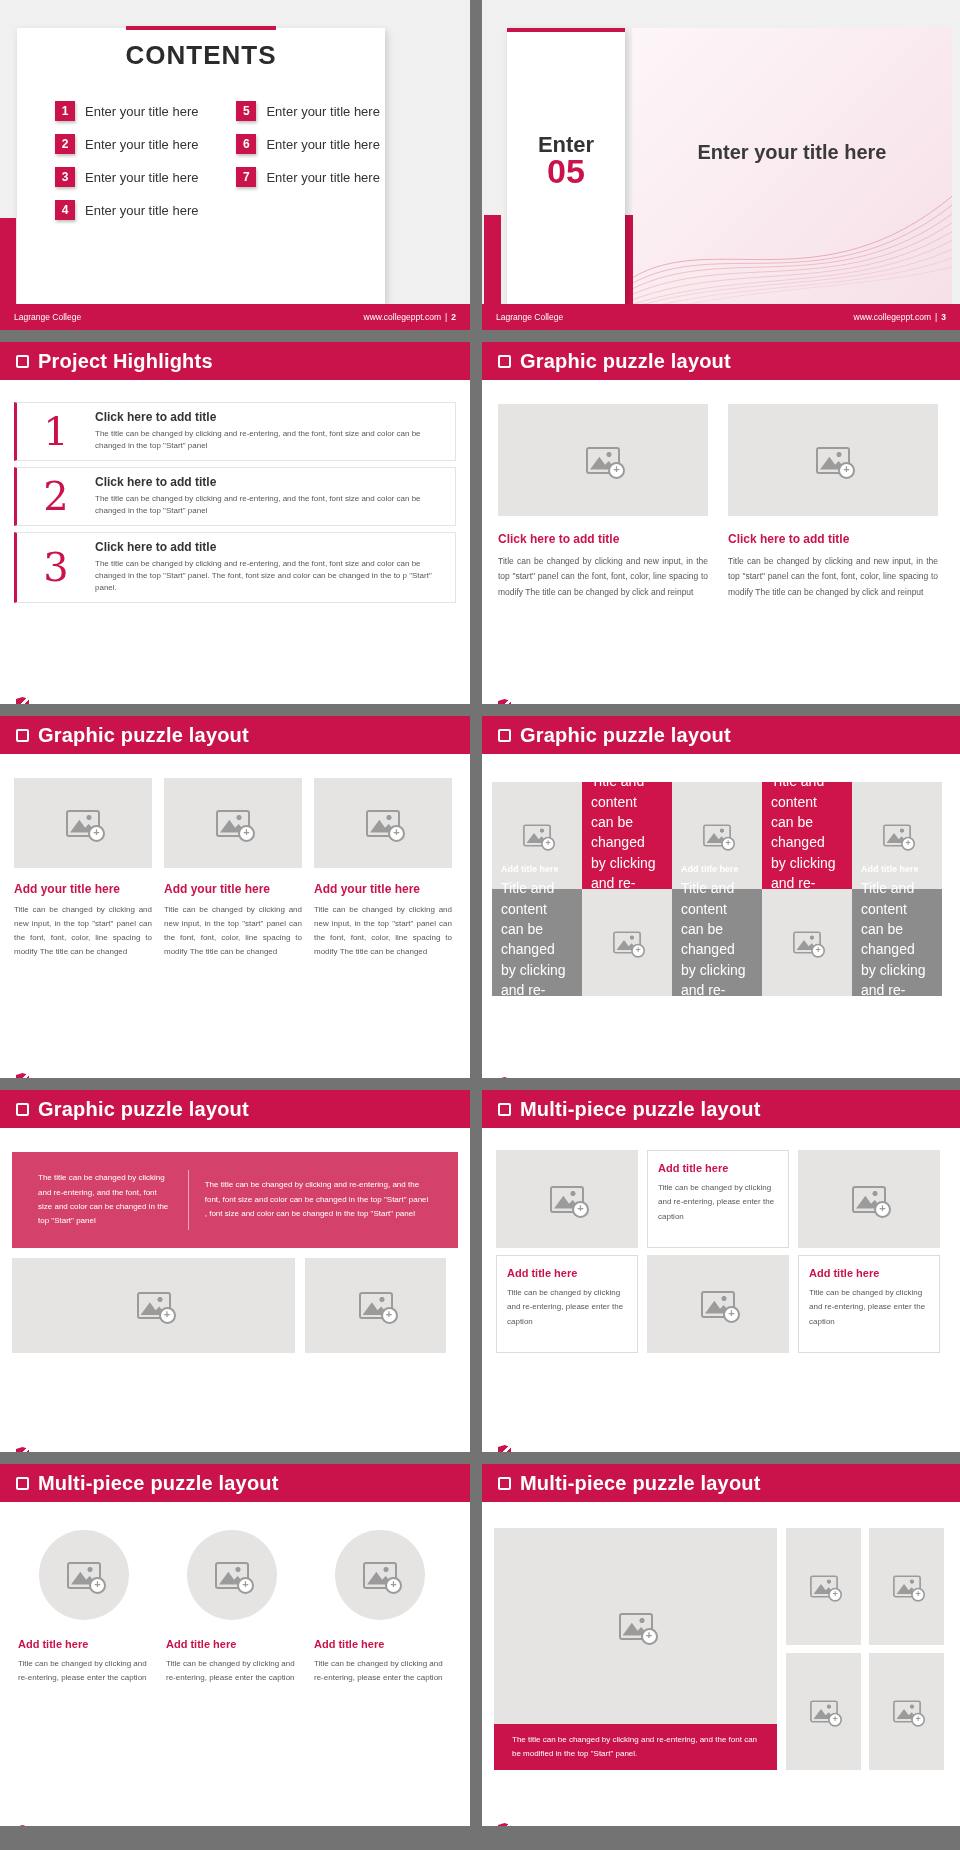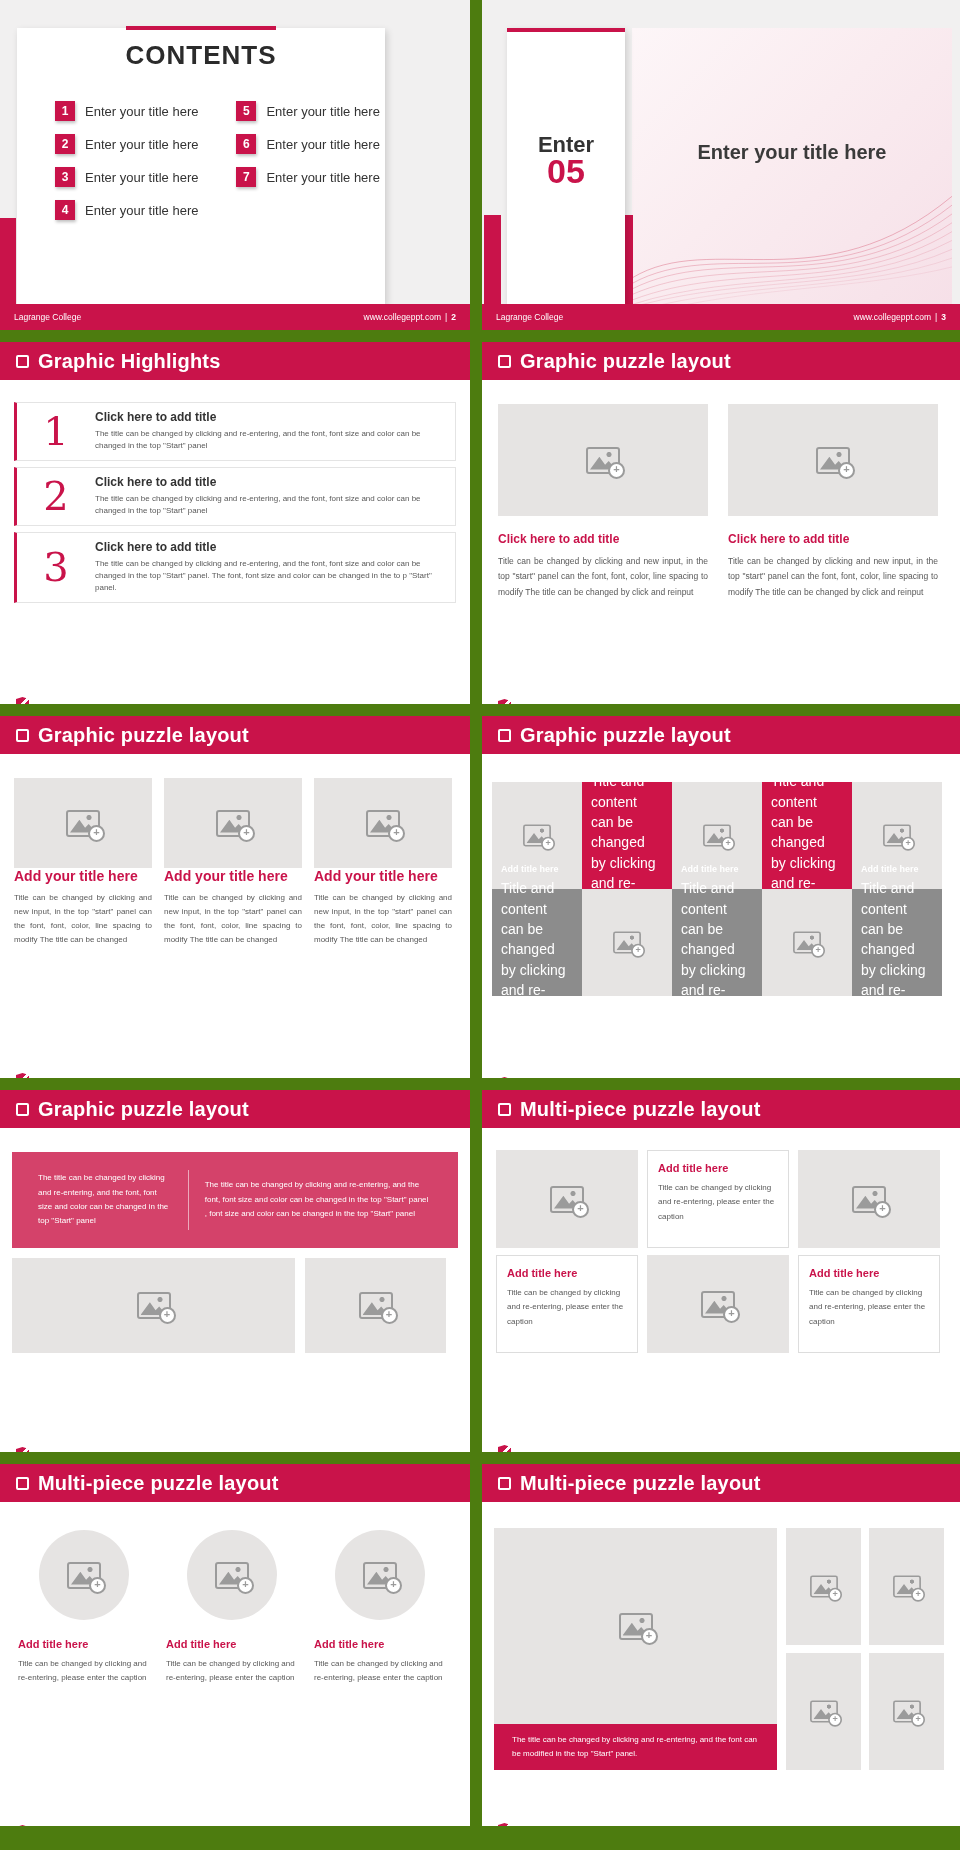--- a/index.html
+++ b/index.html
@@ -1,18 +1,18 @@
 <!DOCTYPE html>
 <html><head>
 <meta charset="utf-8">
 <style>
   * { margin:0; padding:0; box-sizing:border-box; }
   html,body { background:#EFEEEE; }
   body { width:960px; font-family:"Liberation Sans", sans-serif; }
-  .board { width:960px; height:1850px; background:#4d7c0f; padding-bottom:12px; }
+  .board { width:960px; height:1850px; background:#737373; padding-bottom:12px; }
   .row { display:flex; gap:12px; margin-bottom:12px; }
   .slide { position:relative; background:#fff; overflow:hidden; flex:0 0 auto; }
   .slide.c1 { width:470px; }
   .slide.c2 { width:478px; }
   .row1 .slide { height:330px; background:#F1F0F0; }
   .rowN .slide { height:362px; }
 
   
   .bar { height:38px; background:#C9134A; display:flex; align-items:center; padding-left:16px; gap:9px; }
   .bar .sq { width:13px; height:13px; border:2.5px solid #fff; border-radius:2px; flex:0 0 auto; }
@@ -80,21 +80,21 @@
   .p2cols { display:flex; gap:20px; margin:24px 0 0 16px; }
   .p2col { width:210px; }
   .p2col .imgbox { width:210px; height:112px; }
   .p2col h3 { font-size:12px; margin:16px 0 8px; }
   .p2col p { font-size:8.5px; line-height:1.8; text-align:justify; }
 
   
   .p3cols { display:flex; gap:12px; margin:24px 0 0 14px; }
   .p3col { width:138px; }
   .p3col .imgbox { width:138px; height:90px; }
-  .p3col h3 { font-size:14px; margin:0 0 7px; }
+  .p3col h3 { font-size:12px; margin:14px 0 7px; }
   .p3col p { font-size:8px; line-height:1.75; text-align:justify; }
 
   
   .pgrid { display:grid; grid-template-columns:repeat(5,90px); grid-auto-rows:107px;
         margin:28px 0 0 10px; }
   .pgrid .cell { padding:10px 9px; display:flex; flex-direction:column; justify-content:center; }
   .pgrid .cell b { font-size:9px; margin-bottom:4px; }
   .pgrid .cell p { font-size:14px; line-height:1.45; }
   .pgrid .redc { background:#CE1448; color:#fff; }
   .pgrid .grayc { background:#8C8C8C; color:#fff; }
@@ -225,21 +225,21 @@
         </span>
       </div>
     </section>
   </div>
 
   <div class="row rowN">
 
     <section class="slide c1 s-high">
       <header class="bar">
         <span class="sq"></span>
-        <h2>Graphic Highlights</h2>
+        <h2>Project Highlights</h2>
       </header>
       <div class="sbody">
         <div class="hitem">
           <div class="big">1</div>
           <div>
             <h3>Click here to add title</h3>
             <p class="btxt">The title can be changed by clicking and re-entering, and the font, font size and color can be changed in the top "Start" panel</p>
           </div>
         </div>
         <div class="hitem">

